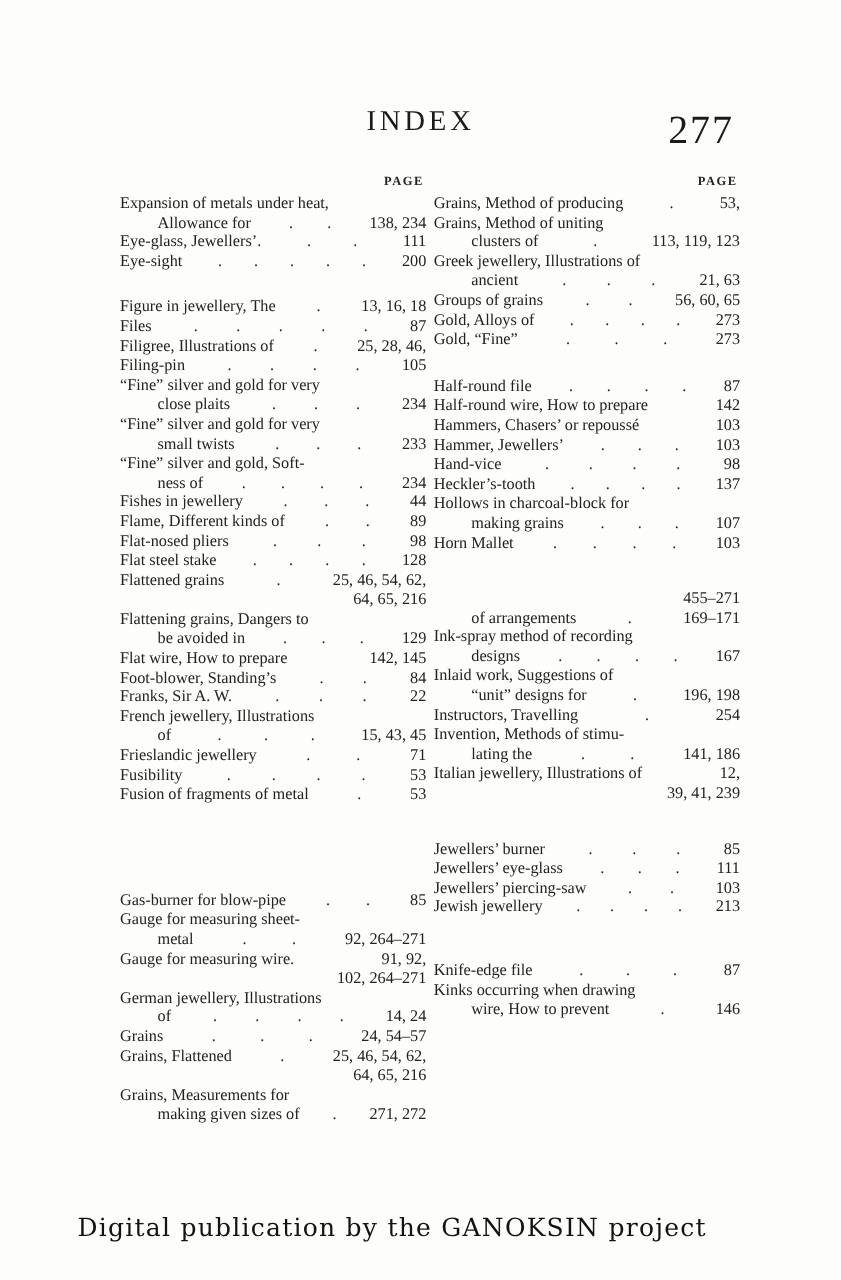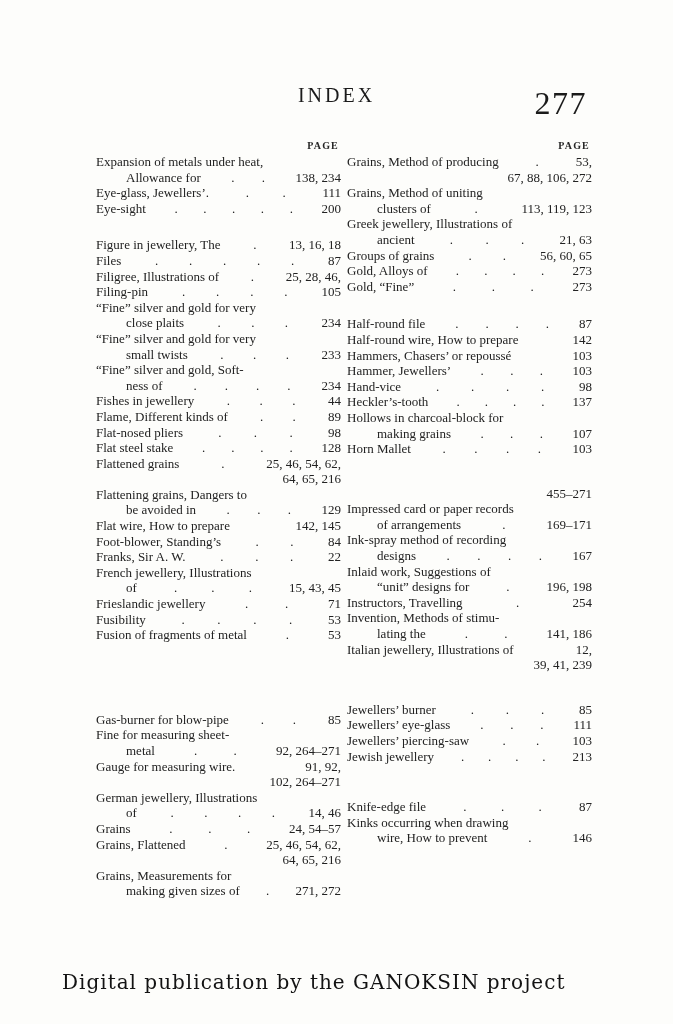--- a/index.html
+++ b/index.html
@@ -12,21 +12,21 @@
     position:relative;
     width:673px;height:1024px;
     background:var(--paper);
     color:var(--ink);
     font-family:"Liberation Serif", serif;
     overflow:hidden;
   }
   .title{
     position:absolute;top:84px;left:0;width:100%;
     text-align:center;
-    font-size:20px;letter-spacing:3px;
+    font-size:23px;letter-spacing:3px;
     color:#1b1b1b;
   }
   .folio{
     position:absolute;top:85px;right:86px;
     font-size:32px;letter-spacing:1.5px;
     color:#1b1b1b;
   }
   .columns{
     position:absolute;top:138px;left:96px;
     width:496px;
@@ -301,21 +301,21 @@
           <div class="group" style="margin-top: 69px;">
             <div class="line">
               <span class="entry-text">Gas-burner for blow-pipe</span>
               <span class="leader">
                 <span class="dot">.</span>
                 <span class="dot">.</span>
               </span>
               <span class="pages">85</span>
             </div>
             <div class="line">
-              <span class="entry-text">Fine for measuring sheet-</span>
+              <span class="entry-text">Gauge for measuring sheet-</span>
             </div>
             <div class="line indent">
               <span class="entry-text">metal</span>
               <span class="leader">
                 <span class="dot">.</span>
                 <span class="dot">.</span>
               </span>
               <span class="pages">92, 264–271</span>
             </div>
             <div class="line">
@@ -330,21 +330,21 @@
               <span class="entry-text">German jewellery, Illustrations</span>
             </div>
             <div class="line indent">
               <span class="entry-text">of</span>
               <span class="leader">
                 <span class="dot">.</span>
                 <span class="dot">.</span>
                 <span class="dot">.</span>
                 <span class="dot">.</span>
               </span>
-              <span class="pages">14, 46</span>
+              <span class="pages">14, 24</span>
             </div>
             <div class="line">
               <span class="entry-text">Grains</span>
               <span class="leader">
                 <span class="dot">.</span>
                 <span class="dot">.</span>
                 <span class="dot">.</span>
               </span>
               <span class="pages">24, 54–57</span>
             </div>
@@ -375,23 +375,20 @@
       <div class="col-head">PAGE</div>
       <div class="col-body">
           <div class="group">
             <div class="line">
               <span class="entry-text">Grains, Method of producing</span>
               <span class="leader">
                 <span class="dot">.</span>
               </span>
               <span class="pages">53,</span>
             </div>
-            <div class="line pages-only">
-              <span class="pages">67, 88, 106, 272</span>
-            </div>
             <div class="line">
               <span class="entry-text">Grains, Method of uniting</span>
             </div>
             <div class="line indent">
               <span class="entry-text">clusters of</span>
               <span class="leader">
                 <span class="dot">.</span>
               </span>
               <span class="pages">113, 119, 123</span>
             </div>
@@ -504,23 +501,20 @@
                 <span class="dot">.</span>
                 <span class="dot">.</span>
                 <span class="dot">.</span>
               </span>
               <span class="pages">103</span>
             </div>
           </div>
           <div class="group" style="margin-top: 29px;">
             <div class="line pages-only">
               <span class="pages">455–271</span>
-            </div>
-            <div class="line">
-              <span class="entry-text">Impressed card or paper records</span>
             </div>
             <div class="line indent">
               <span class="entry-text">of arrangements</span>
               <span class="leader">
                 <span class="dot">.</span>
               </span>
               <span class="pages">169–171</span>
             </div>
             <div class="line">
               <span class="entry-text">Ink-spray method of recording</span>

